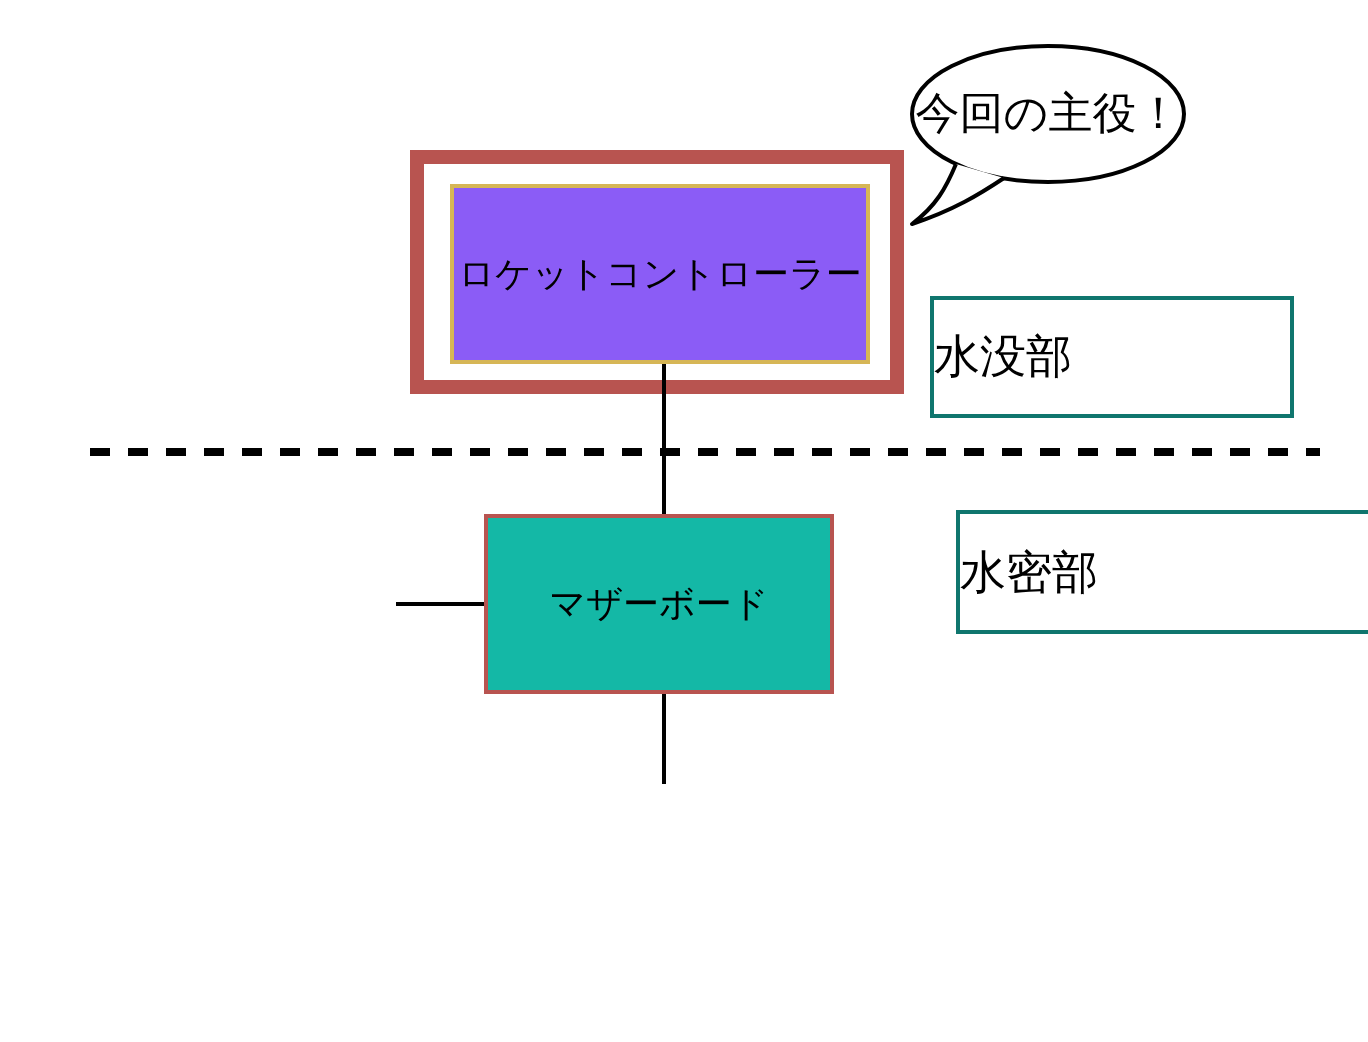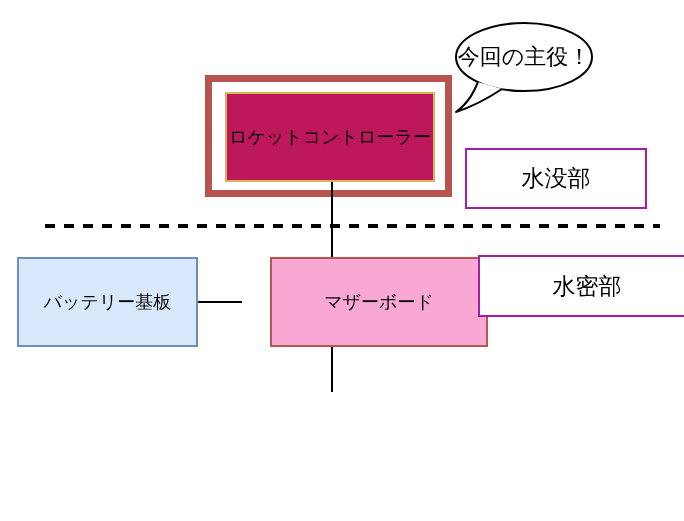--- a/index.html
+++ b/index.html
@@ -46,56 +46,55 @@
     box-sizing: border-box;
     border: 7px solid #b85450;
     background: #ffffff;
     z-index: 1;
   }
   .node-rocket {
     left: 225px;
     top: 92px;
     width: 210px;
     height: 90px;
-    background: #be185d;
+    background: #8b5cf6;
     border: 2px solid #d6b656;
   }
   .node-battery {
     left: 17px;
     top: 257px;
     width: 181px;
     height: 90px;
     background: #dae8fc;
     border: 2px solid #6c8ebf;
   }
   .node-mother {
     left: 242px;
     top: 257px;
-    width: 218px;
+    width: 175px;
     height: 90px;
-    background: #f9a8d4;
+    background: #14b8a6;
     border: 2px solid #b85450;
-    margin-left: 28px;
   }
   .node-logger {
     left: 242px;
     top: 392px;
     width: 181px;
     height: 90px;
     background: #fff2cc;
     border: 2px solid #d6b656;
   }
   .zone-box {
     position: absolute;
     box-sizing: border-box;
     display: flex;
     align-items: center;
-    justify-content: center;
+    justify-content: flex-start;
     background: #ffffff;
-    border: 2px solid #a21caf;
+    border: 2px solid #0f766e;
     color: #000000;
     font-size: 23px;
     white-space: nowrap;
     z-index: 2;
   }
   .zone-submerged {
     left: 465px;
     top: 148px;
     width: 182px;
     height: 61px;
@@ -125,23 +124,20 @@
 <body>
 
 <div class="canvas">
 
   <div class="highlight-frame"></div>
 
   <div class="node node-rocket">
     <span>ロケットコントローラー</span>
   </div>
 
-  <div class="node node-battery">
-    <span>バッテリー基板</span>
-  </div>
 
   <div class="node node-mother">
     <span>マザーボード</span>
   </div>
 
 
   <div class="zone-box zone-submerged">
     <span>水没部</span>
   </div>
 

